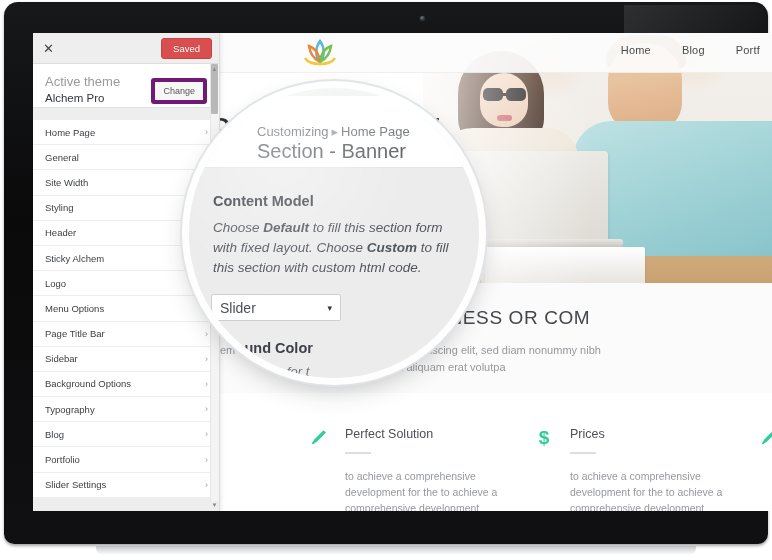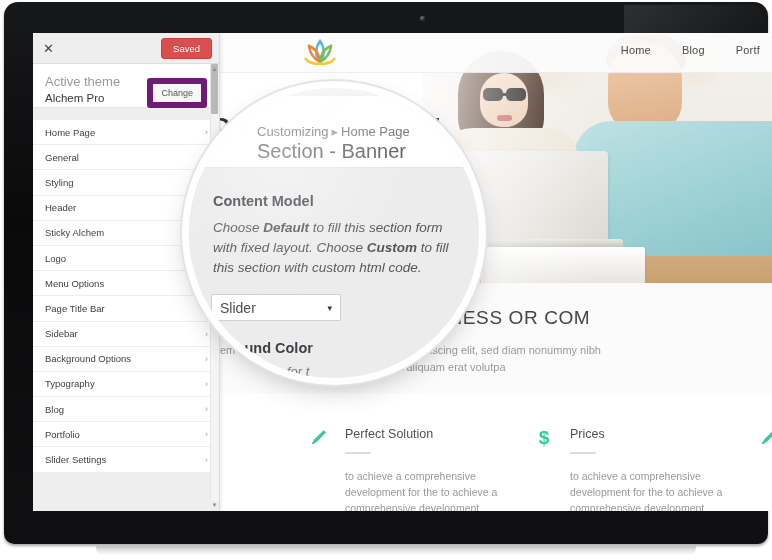--- a/index.html
+++ b/index.html
@@ -121,21 +121,21 @@
     background:#d94f4f; color:#ffffff; font-size:9.5px; padding:4px 11px; border-radius:3px;
     border:1px solid #c44444; text-shadow:0 -1px 0 rgba(0,0,0,.12);
   }
   #theme-block {
     position:relative; background:#ffffff; border-bottom:1px solid #e3e3e3;
     padding:10px 12px 11px 12px; height:44px;
   }
   #theme-label { font-size:13px; color:#9a9a9a; }
   #theme-name { font-size:11.5px; color:#33373b; margin-top:3px; }
   #change-btn {
-    position:absolute; right:12px; top:14px; background:#f7f7f7; border:6px solid #701a75;
+    position:absolute; right:12px; top:14px; background:#f7f7f7; border:4px solid #701a75;
     border-radius:3px; font-size:9px; color:#555; padding:4px 8px;
   }
   #panel-gap { height:12px; background:#eeeeee; }
   #menu-list { background:#ffffff; }
   .menu-row {
     position:relative; height:25.2px; border-bottom:1px solid #eeeeee;
     display:flex; align-items:center; padding:0 12px; background:#ffffff;
   }
   .menu-row .ml { font-size:9.5px; color:#3d4044; }
   .menu-row .chev { position:absolute; right:11px; top:50%; transform:translateY(-50%);
@@ -295,20 +295,24 @@
       <div id="menu-list">
         <div class="menu-row">
           <span class="ml">Home Page</span>
           <span class="chev">›</span>
           </div>
         <div class="menu-row">
           <span class="ml">General</span>
           <span class="chev">›</span>
           </div>
         <div class="menu-row">
+          <span class="ml">Site Width</span>
+          <span class="chev"></span>
+          </div>
+        <div class="menu-row">
           <span class="ml">Styling</span>
           <span class="chev"></span>
           </div>
         <div class="menu-row">
           <span class="ml">Header</span>
           <span class="chev"></span>
           </div>
         <div class="menu-row">
           <span class="ml">Sticky Alchem</span>
           <span class="chev"></span>

